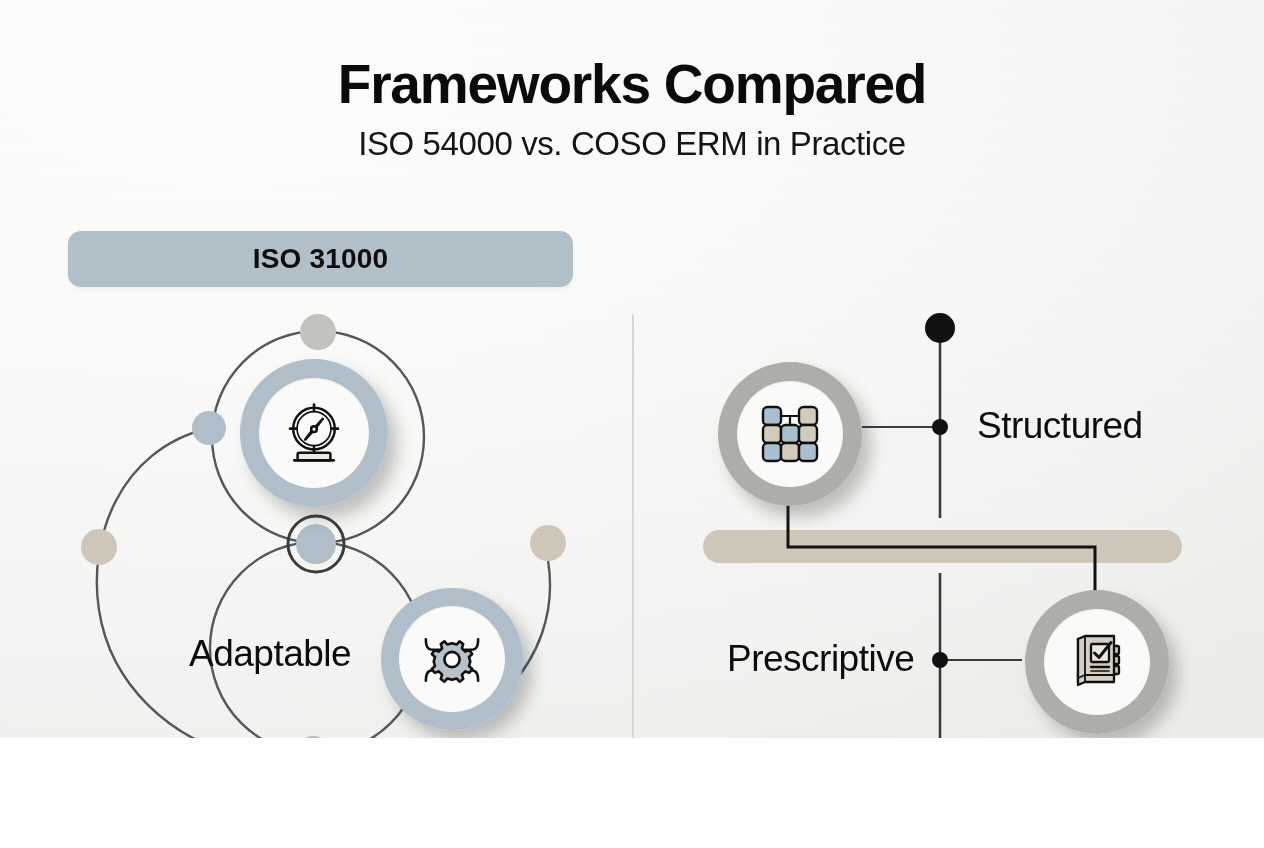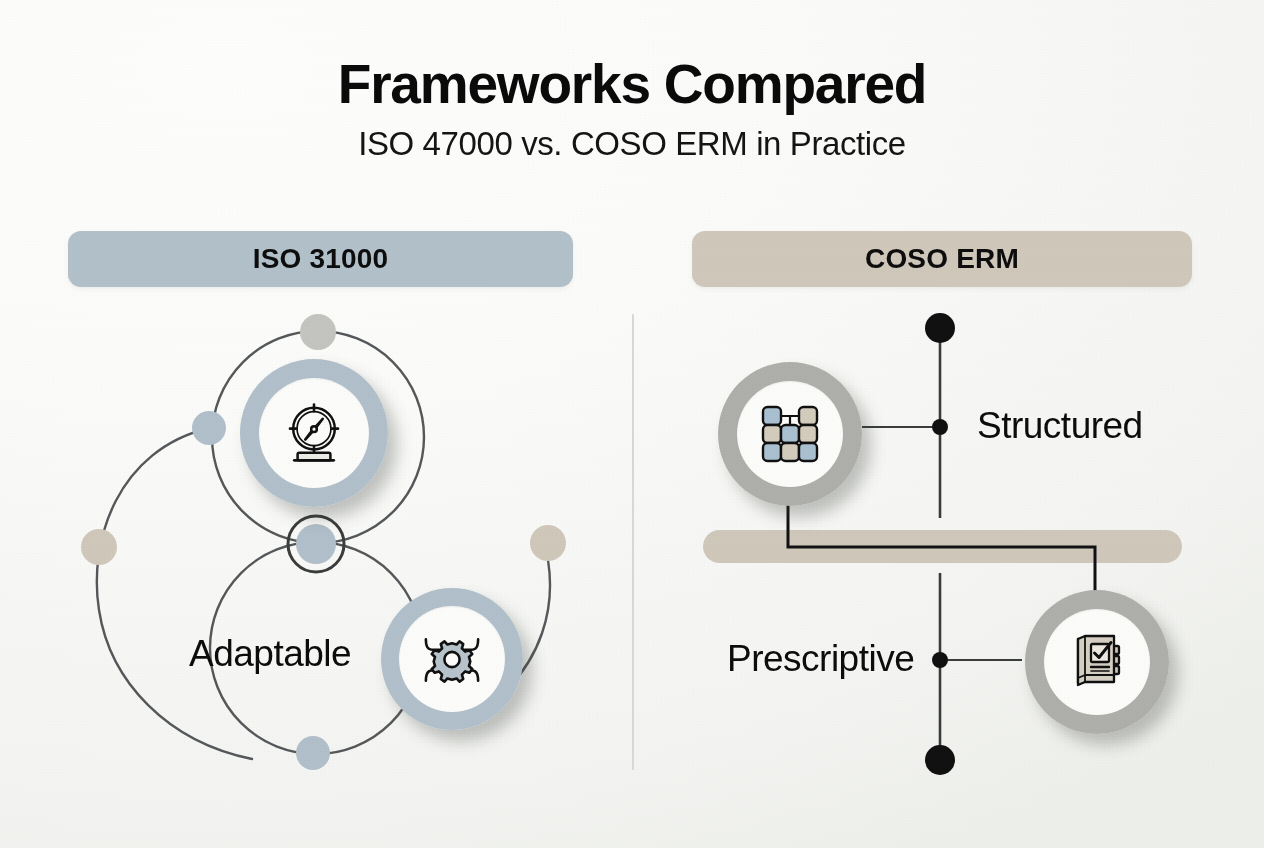--- a/index.html
+++ b/index.html
@@ -4,21 +4,21 @@
 <title>Frameworks Compared</title>
 <style>
   html, body {
     margin: 0;
     padding: 0;
     background: #ffffff;
   }
   #canvas {
     position: relative;
     width: 1264px;
-    height: 848px;
+    height: 738px;
     overflow: hidden;
     font-family: "Liberation Sans", sans-serif;
     background:
       radial-gradient(ellipse 120% 110% at 18% 8%, #fdfefc 0%, #fafbf8 38%, #f3f4f1 78%, #eceeea 100%);
     color: #111111;
     text-decoration: underline;
     -webkit-font-smoothing: antialiased;
   }
   
   #grain {
@@ -139,25 +139,24 @@
   #label-structured { left: 977px; top: 405px; }
   #label-prescriptive { left: 727px; top: 638px; text-align: center; }
 </style>
 </head>
 <body>
 
 <div id="canvas">
 
   <div id="header">
     <div id="title">Frameworks Compared</div>
-    <div id="subtitle">ISO 47000 vs. COSO ERM in Practice</div>
+    <div id="subtitle">ISO 54000 vs. COSO ERM in Practice</div>
   </div>
 
   <div id="pill-iso" class="pill">ISO 31000</div>
-  <div id="pill-coso" class="pill">COSO ERM</div>
 
   <div id="divider"></div>
 
   <div id="coso-bar"></div>
 
   <svg class="art" viewBox="0 0 1264 848" xmlns="http://www.w3.org/2000/svg" aria-hidden="true">
 
     <circle cx="318" cy="437" r="106" fill="none" stroke="#55585a" stroke-width="2.4" stroke-linecap="round"></circle>
 
     <circle cx="316" cy="648" r="106" fill="none" stroke="#55585a" stroke-width="2.4" stroke-linecap="round"></circle>

